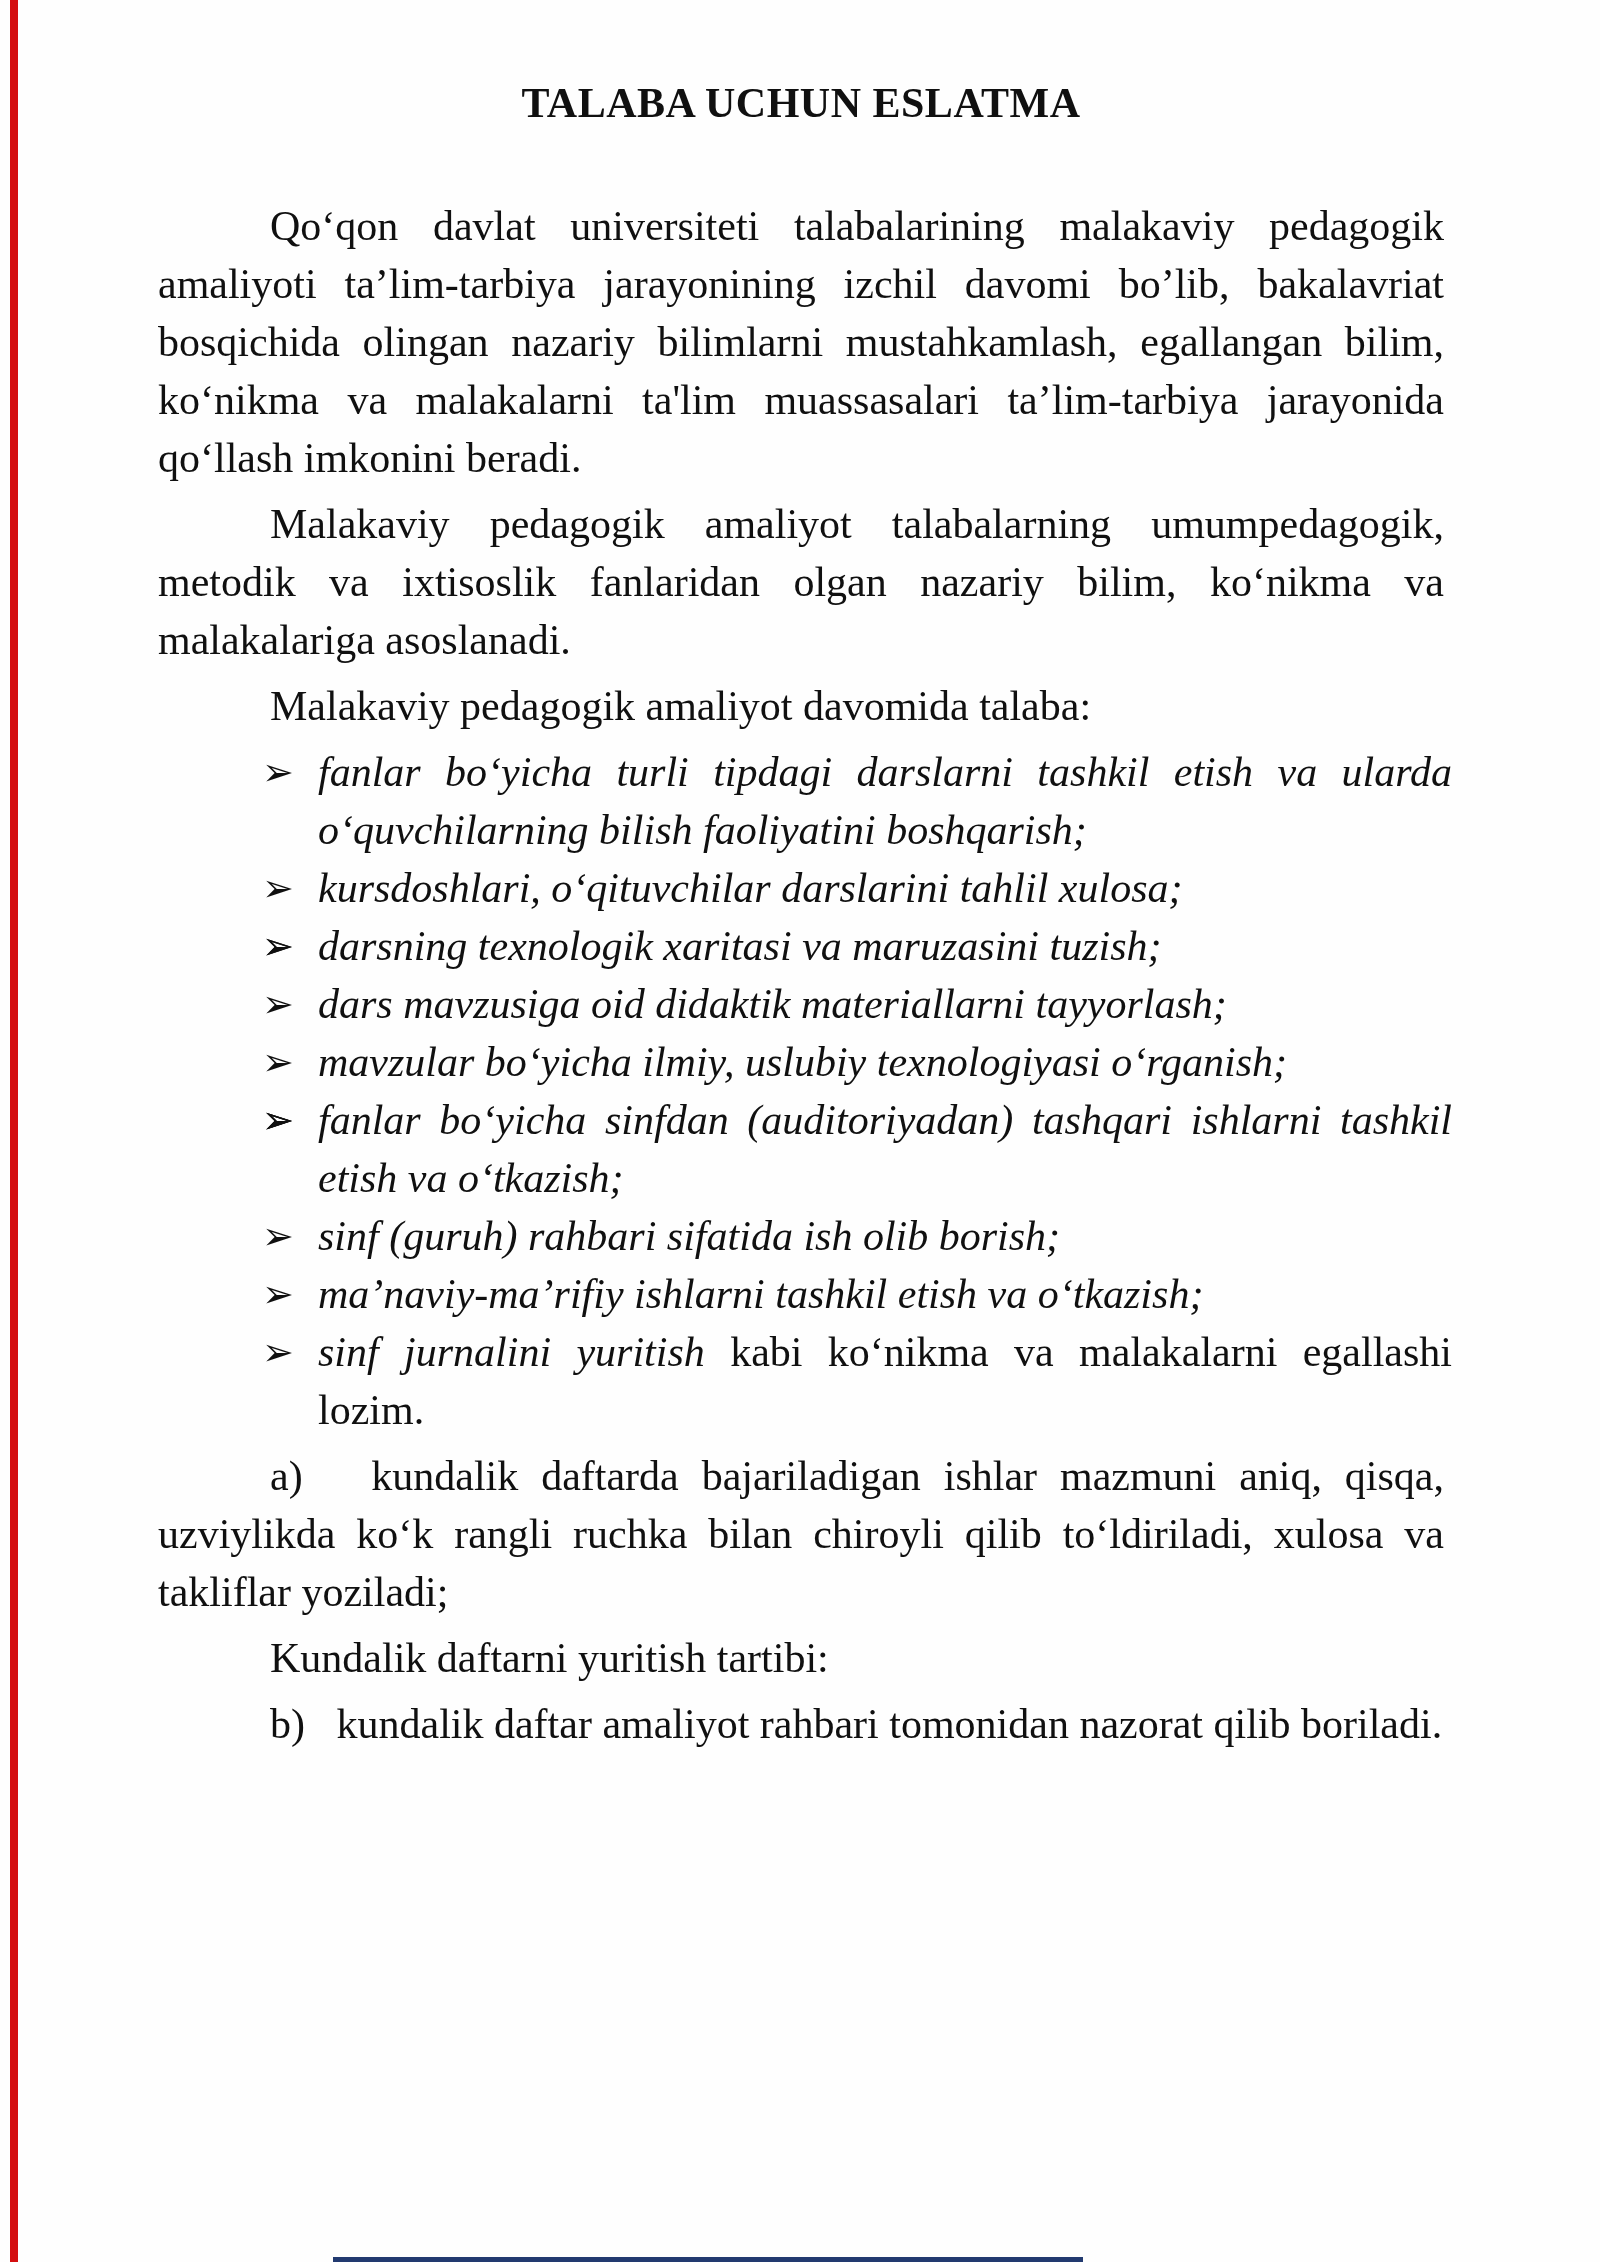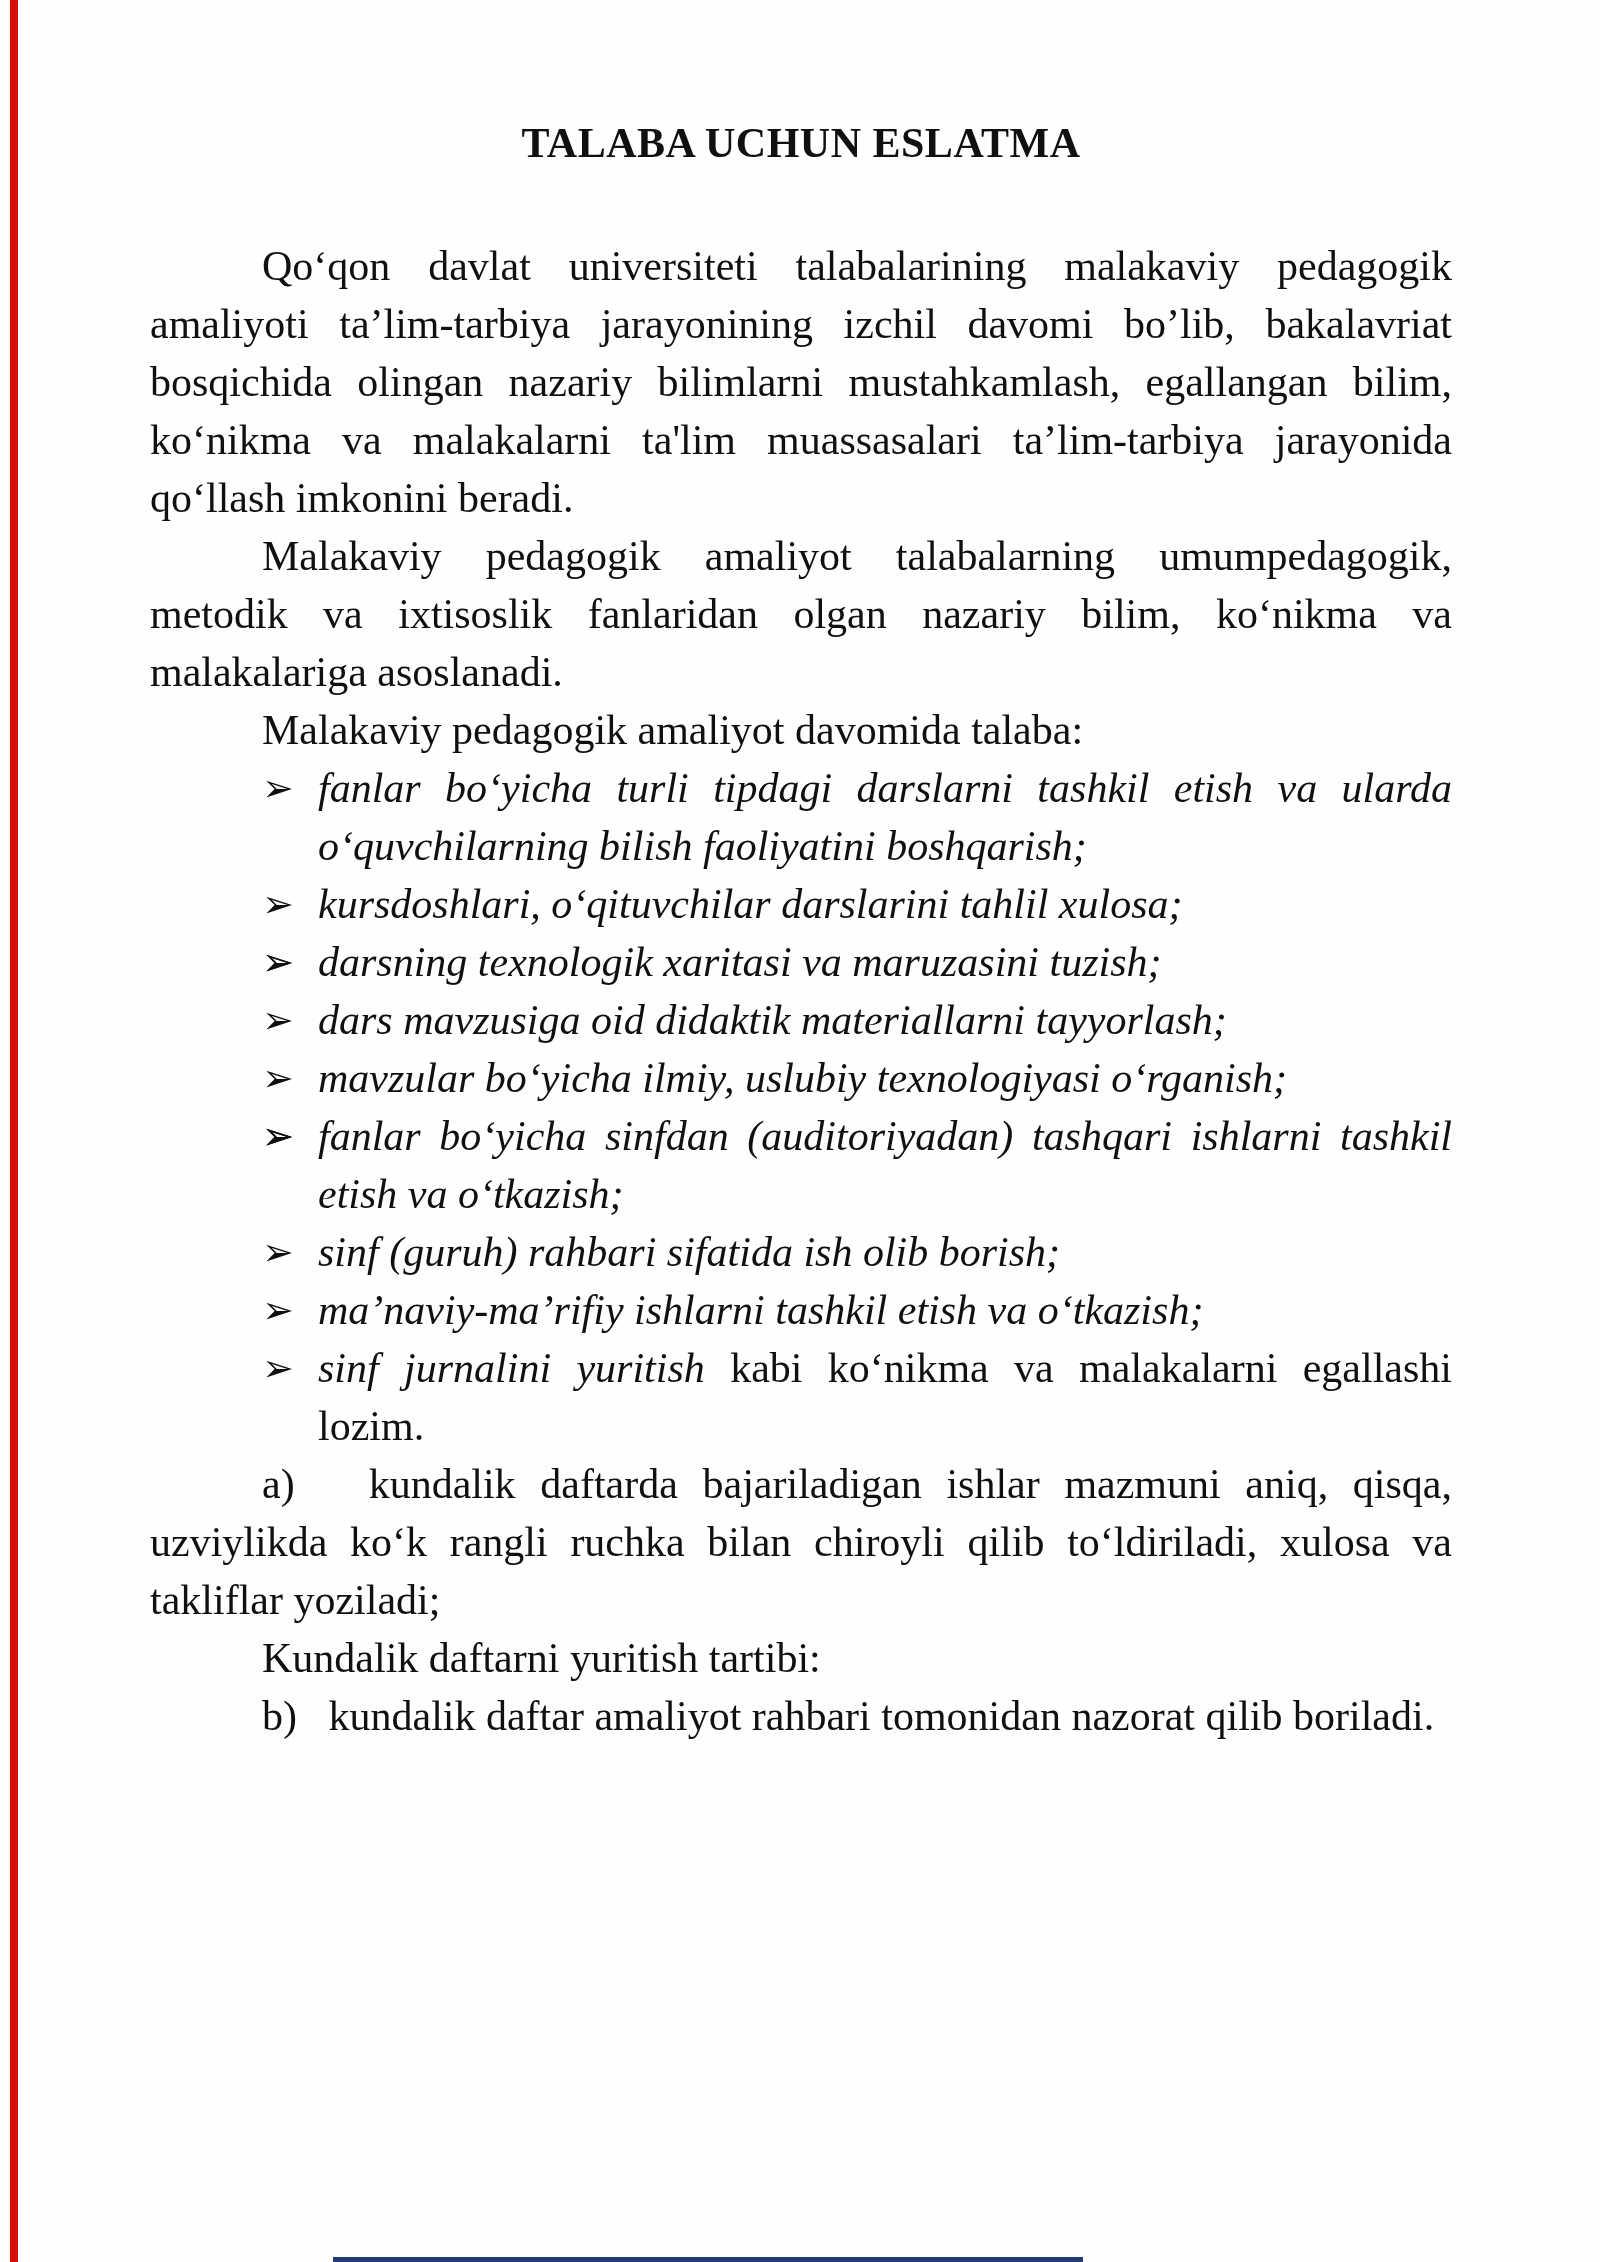--- a/index.html
+++ b/index.html
@@ -26,29 +26,29 @@
     background: #223a70;
   }
   .content {
     position: absolute;
     left: 150px; top: 0;
     width: 1302px;
     font-size: 42px;
     line-height: 58px;
   }
   .title {
-    margin: 114px 0 65px 0;
+    margin: 74px 0 65px 0;
     font-size: 42px;
     line-height: 58px;
     font-weight: 700;
     text-align: center;
     letter-spacing: 0.5px;
   }
   .para {
-    margin: 0;
+    margin: 8px;
     text-align: justify;
   }
   .indent { text-indent: 112px; }
   .bullet-list { margin: 0; padding: 0; list-style: none; }
   .list-item {
     position: relative;
     margin-left: 112px;
     padding-left: 56px;
     text-align: justify;
   }

